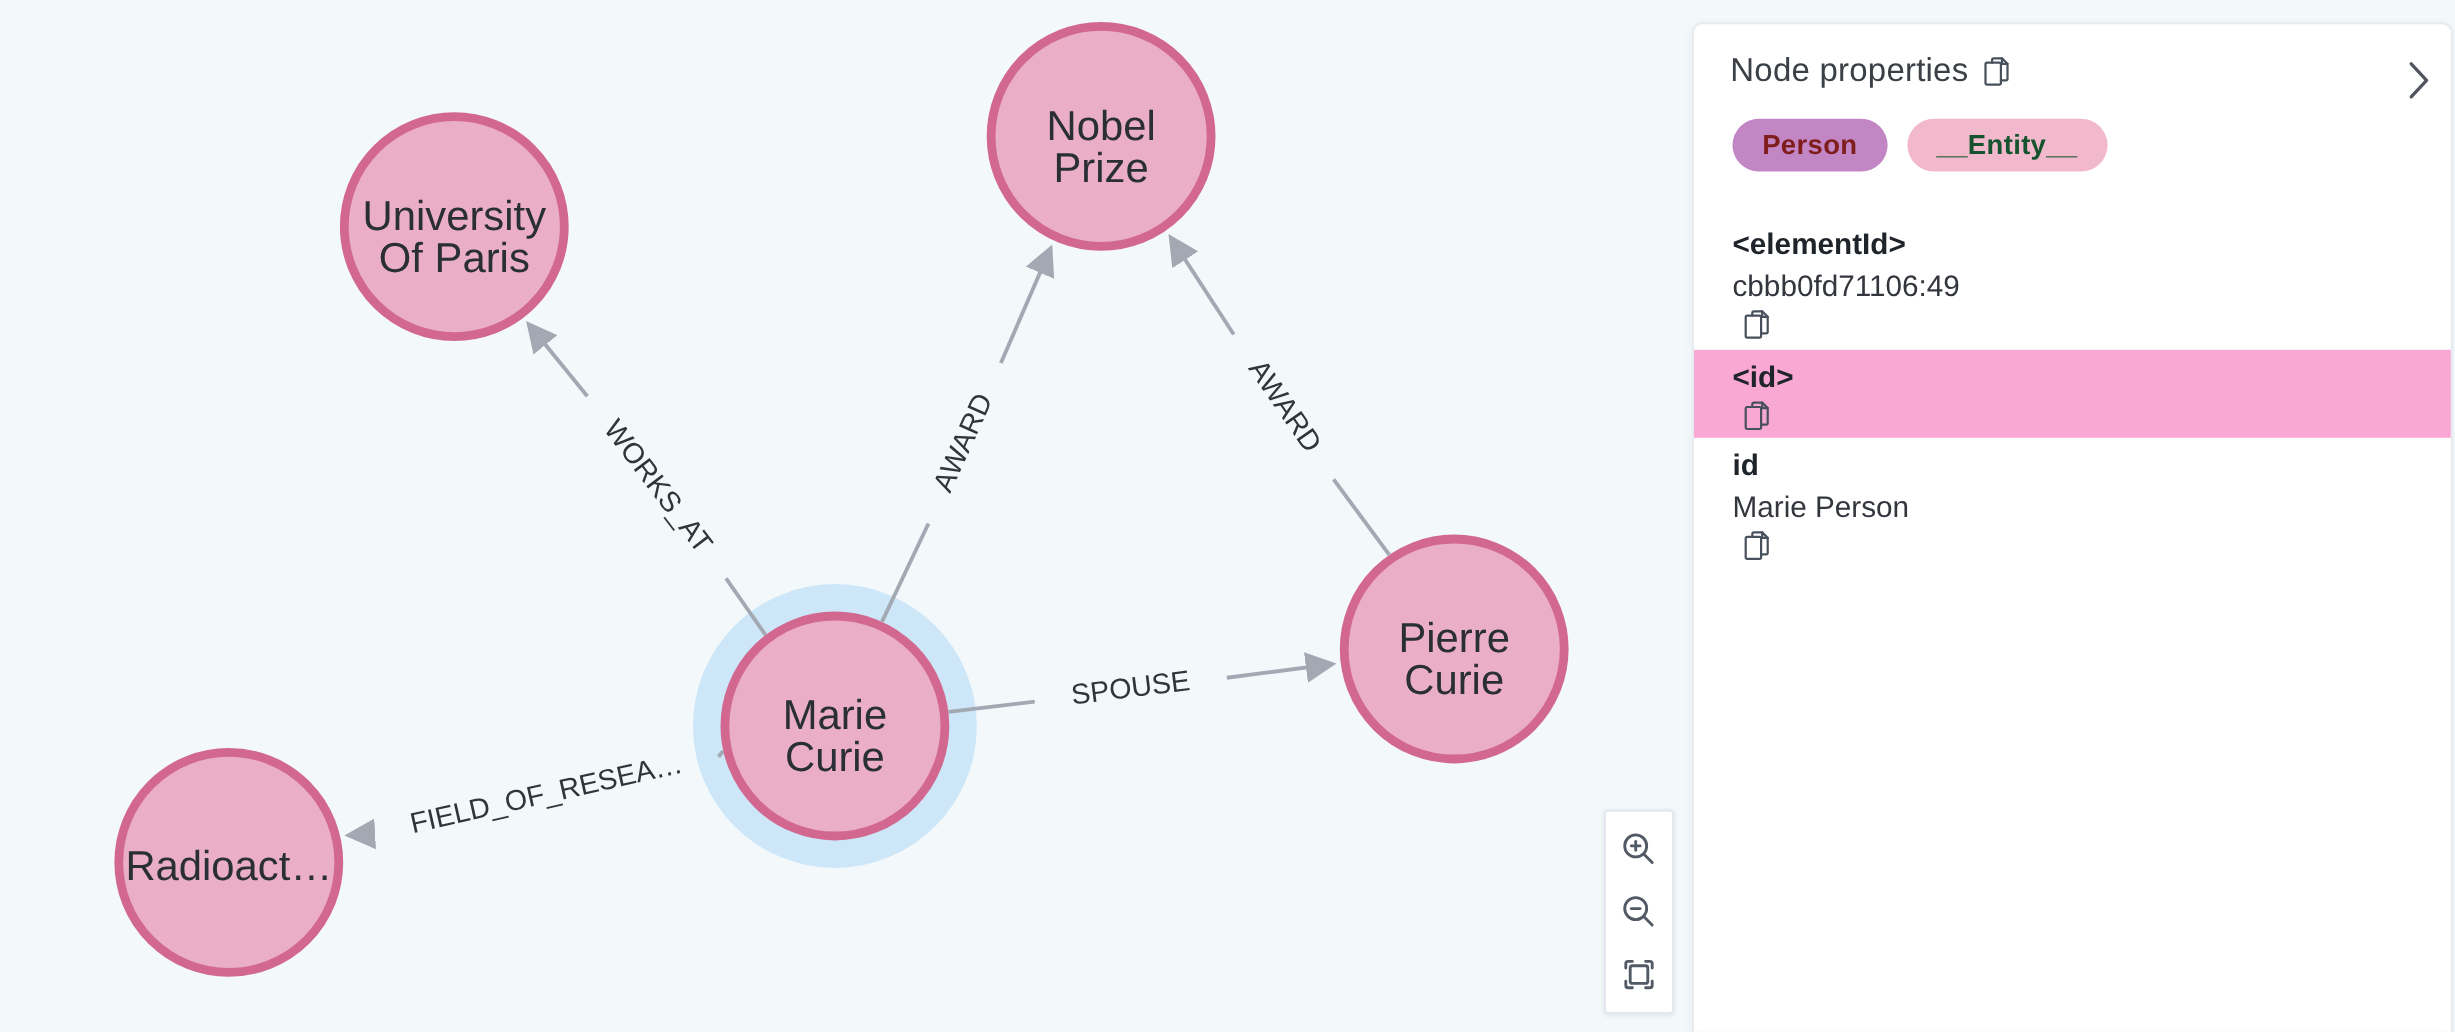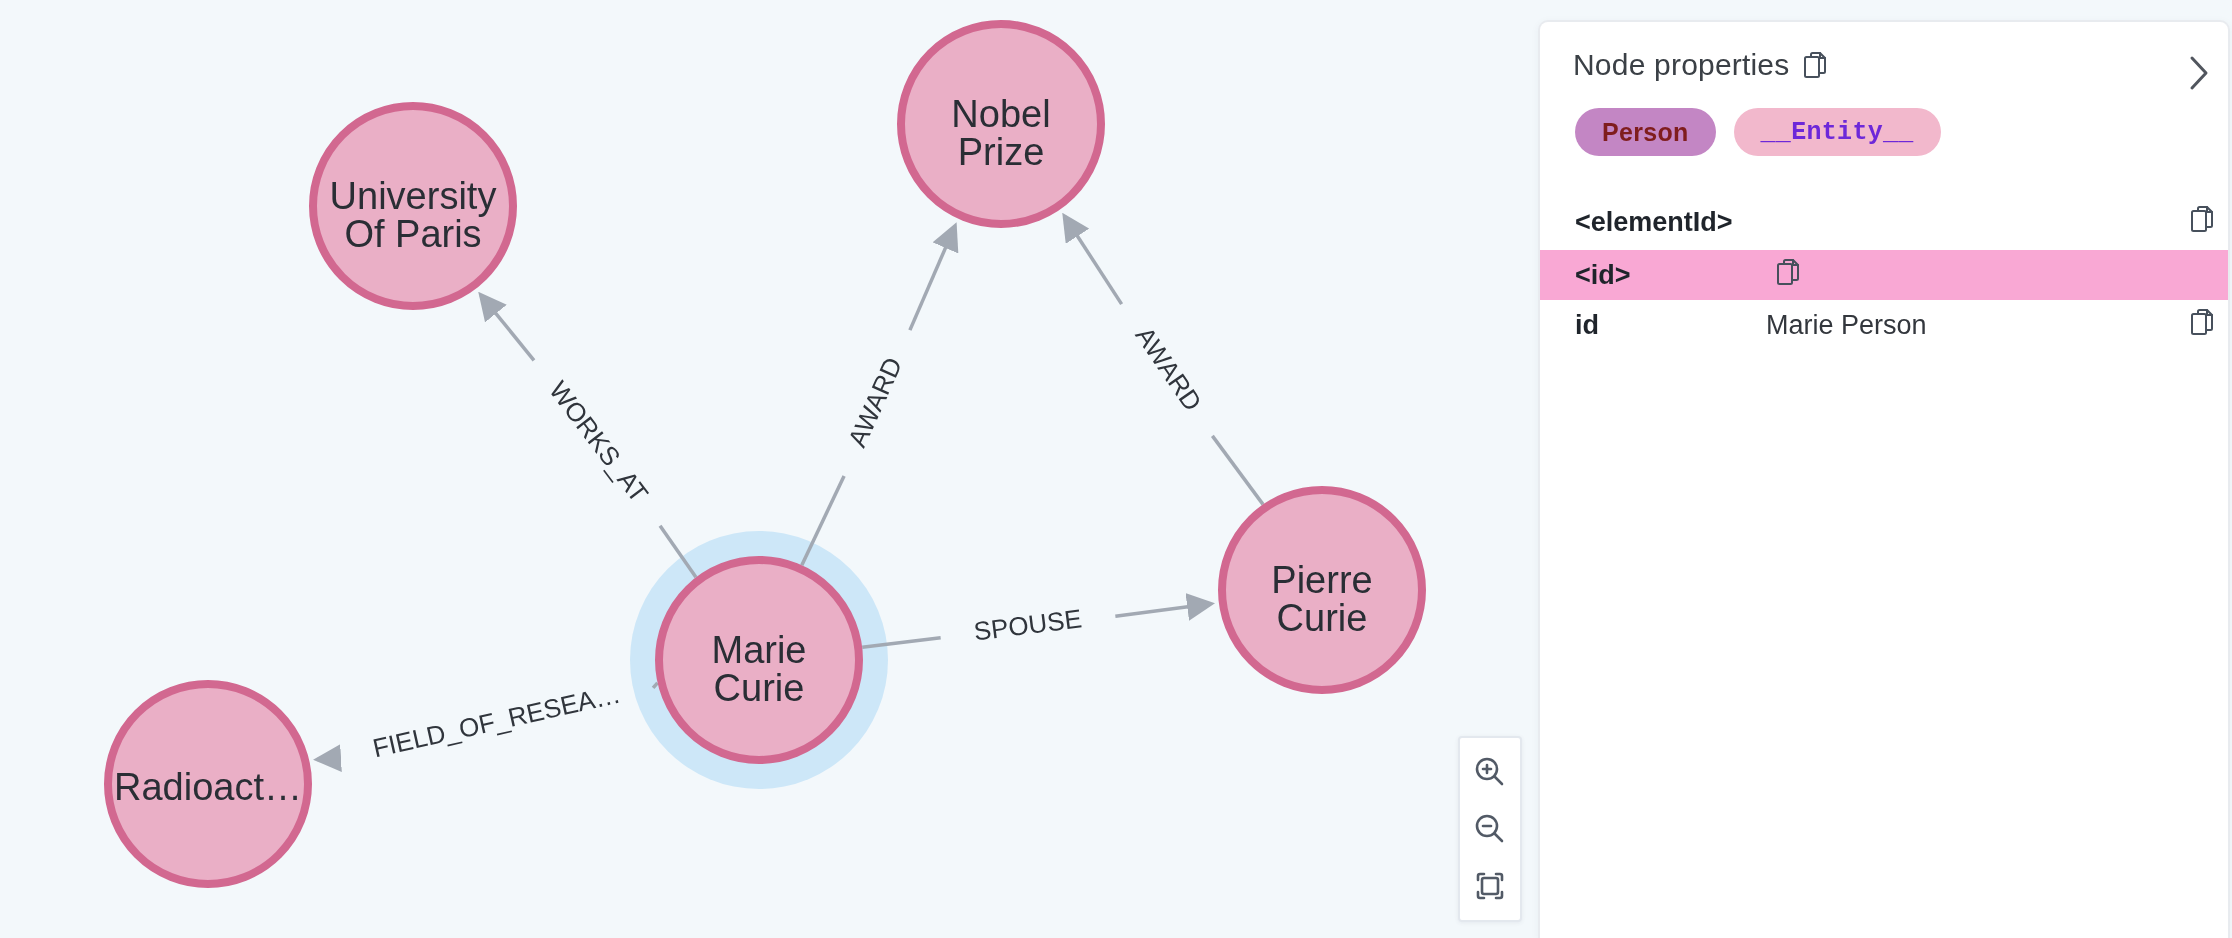--- a/index.html
+++ b/index.html
@@ -40,21 +40,21 @@
 
   .badge-row{display:flex;gap:18px;padding:26px 0 0 35px;}
   .badge{
     display:inline-flex;align-items:center;justify-content:center;
     height:48px;padding:0 27px;border-radius:25px;
     font-size:25px;font-weight:700;letter-spacing:.3px;
   }
 
   .props{margin-top:38px;}
   .prop-row{display:flex;align-items:flex-start;box-sizing:border-box;
-    padding:6px 8px 6px 35px;font-size:27px;line-height:38px;}
+    padding:6px 8px 6px 35px;font-size:27px;line-height:38px;flex-direction:column;}
   .prop-row.shaded{background:#f9a8d4;}
   .prop-row.first{padding-top:9px;padding-bottom:9px;}
   .prop-key{flex:none;width:191px;font-weight:700;color:#1f242b;}
   .prop-value{flex:1;color:#33373d;word-break:break-all;}
   .copy-cell{flex:none;width:30px;margin-left:10px;padding-top:2px;}
   .copy-cell svg,.title-copy svg{display:block;}
 
   
   button{font-family:inherit;}
 </style>
@@ -160,27 +160,28 @@
     </button>
     <button class="icon-btn panel-collapse">
       <svg width="22" height="38" viewBox="0 0 22 38">
         <path d="M4 4 L18 19 L4 34"></path>
       </svg>
     </button>
   </div>
 
   <div class="badge-row">
     <span class="badge" style="background: rgb(195, 134, 196); color: #7f1d1d;">Person</span>
-    <span class="badge" style="background: rgb(242, 184, 204); color: #6d28d9; font-family: Liberation Mono, monospace;">__Entity__</span>
+    <span class="badge" style="background: rgb(242, 184, 204); color: #14532d;">__Entity__</span>
   </div>
 
   <div class="props">
     <div class="prop-row first">
       <div class="prop-key">&lt;elementId&gt;</div>
       <div class="prop-value">
+        <div>cbbb0fd71106:49</div>
       </div>
       <button class="icon-btn copy-cell">
         <svg width="24" height="28" viewBox="0 0 24 28">
           <path d="M8 6 V3.5 Q8 2 9.5 2 H17 L22 7 V20.5 Q22 22 20.5 22 H16"></path>
           <path d="M17 2 V7 H22"></path>
           <rect x="2" y="6" width="14" height="20" rx="1.5"></rect>
         </svg>
       </button>
     </div>
 

